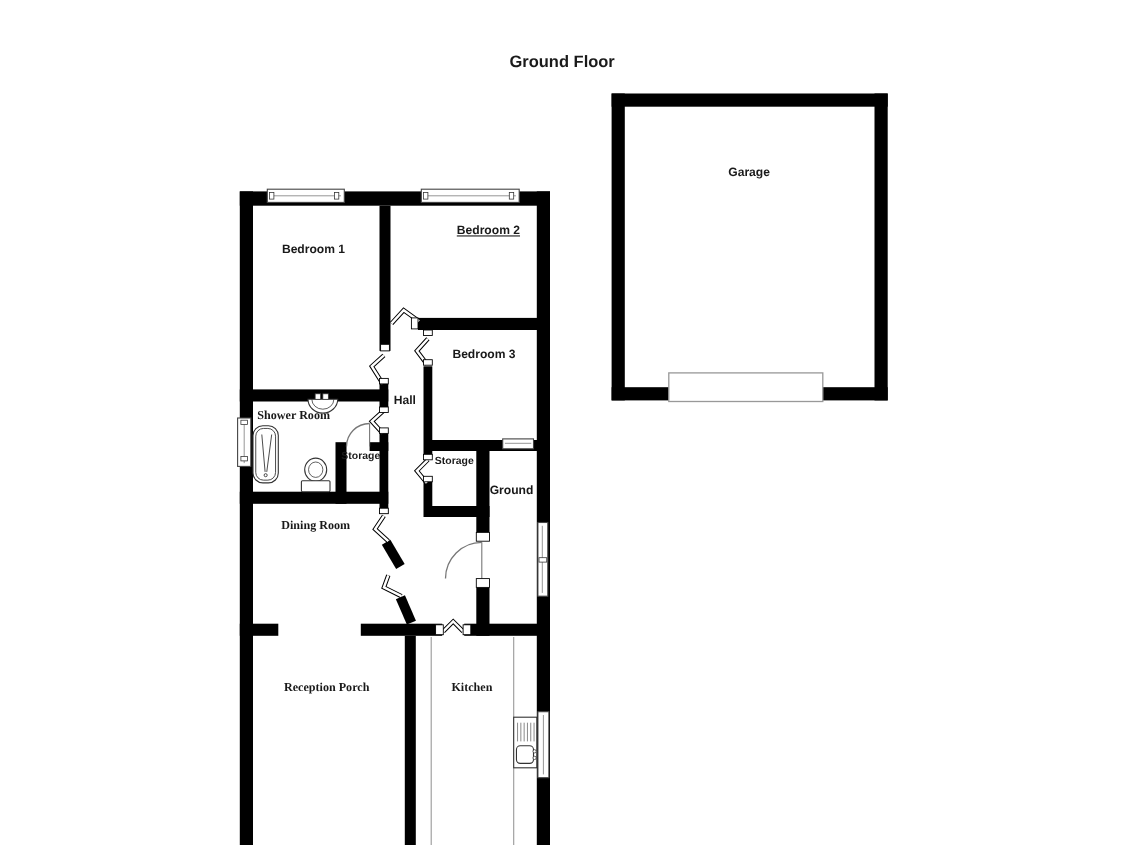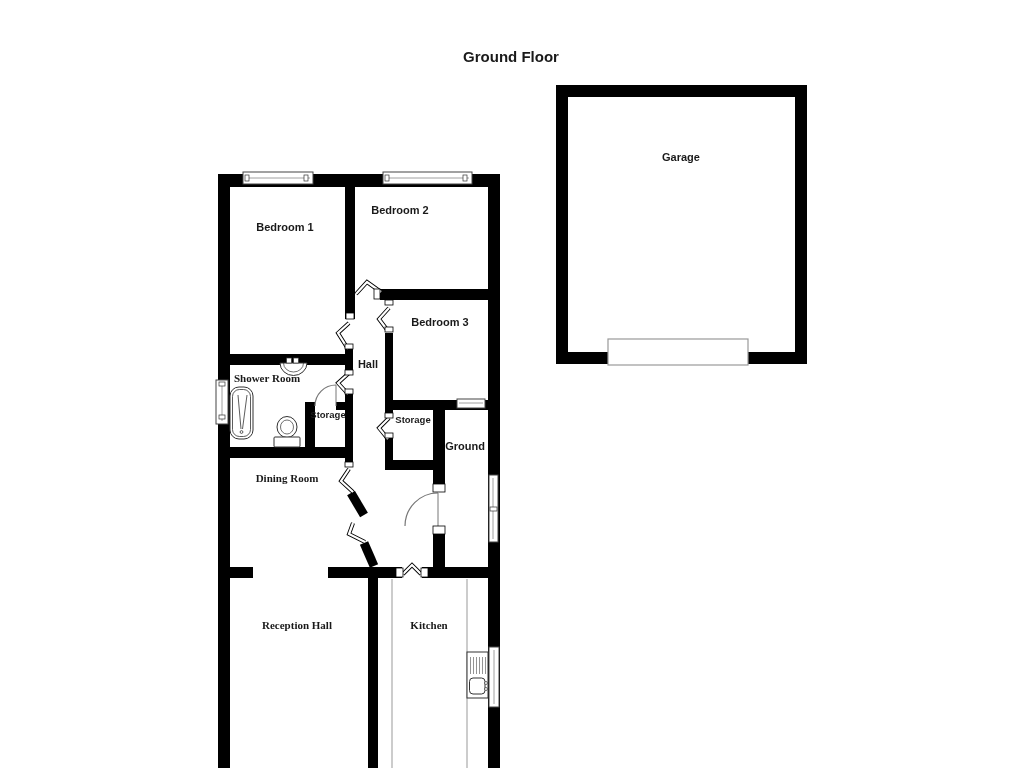--- a/index.html
+++ b/index.html
@@ -205,25 +205,25 @@
     <rect x="556" y="48" width="251" height="12"></rect>
     <rect x="556" y="48" width="12" height="279"></rect>
     <rect x="795" y="48" width="12" height="279"></rect>
     <rect x="556" y="315" width="251" height="12"></rect>
   </g>
   <rect x="608" y="302" width="140" height="26" fill="#fff" stroke="#999" stroke-width="1.2"></rect>
 </svg>
 
 <div class="lbl title" style="left:511px;top:13px;">Ground Floor</div>
 <div class="lbl" style="left:285px;top:183px;">Bedroom 1</div>
-<div class="lbl" style="left:400px;top:166px;">Bedroom 2</div>
+<div class="lbl" style="left:444px;top:166px;text-decoration:underline;">Bedroom 2</div>
 <div class="lbl" style="left:440px;top:278px;">Bedroom 3</div>
 <div class="lbl" style="left:368px;top:320px;">Hall</div>
 <div class="lbl wrap" style="left:267px;top:334px;width:70px;">Shower Room</div>
 <div class="lbl small" style="left:328px;top:373px;">Storage</div>
 <div class="lbl small" style="left:413px;top:378px;">Storage</div>
 <div class="lbl" style="left:465px;top:402px;">Ground</div>
 <div class="lbl wrap" style="left:287px;top:434px;width:70px;">Dining Room</div>
-<div class="lbl wrap" style="left:297px;top:581px;width:96px;">Reception Hall</div>
+<div class="lbl wrap" style="left:297px;top:581px;width:96px;">Reception Porch</div>
 <div class="lbl" style="left:429px;top:581px;font-family:Liberation Serif, serif;">Kitchen</div>
 <div class="lbl" style="left:681px;top:113px;">Garage</div>
 
 </div>
 
 </body></html>

